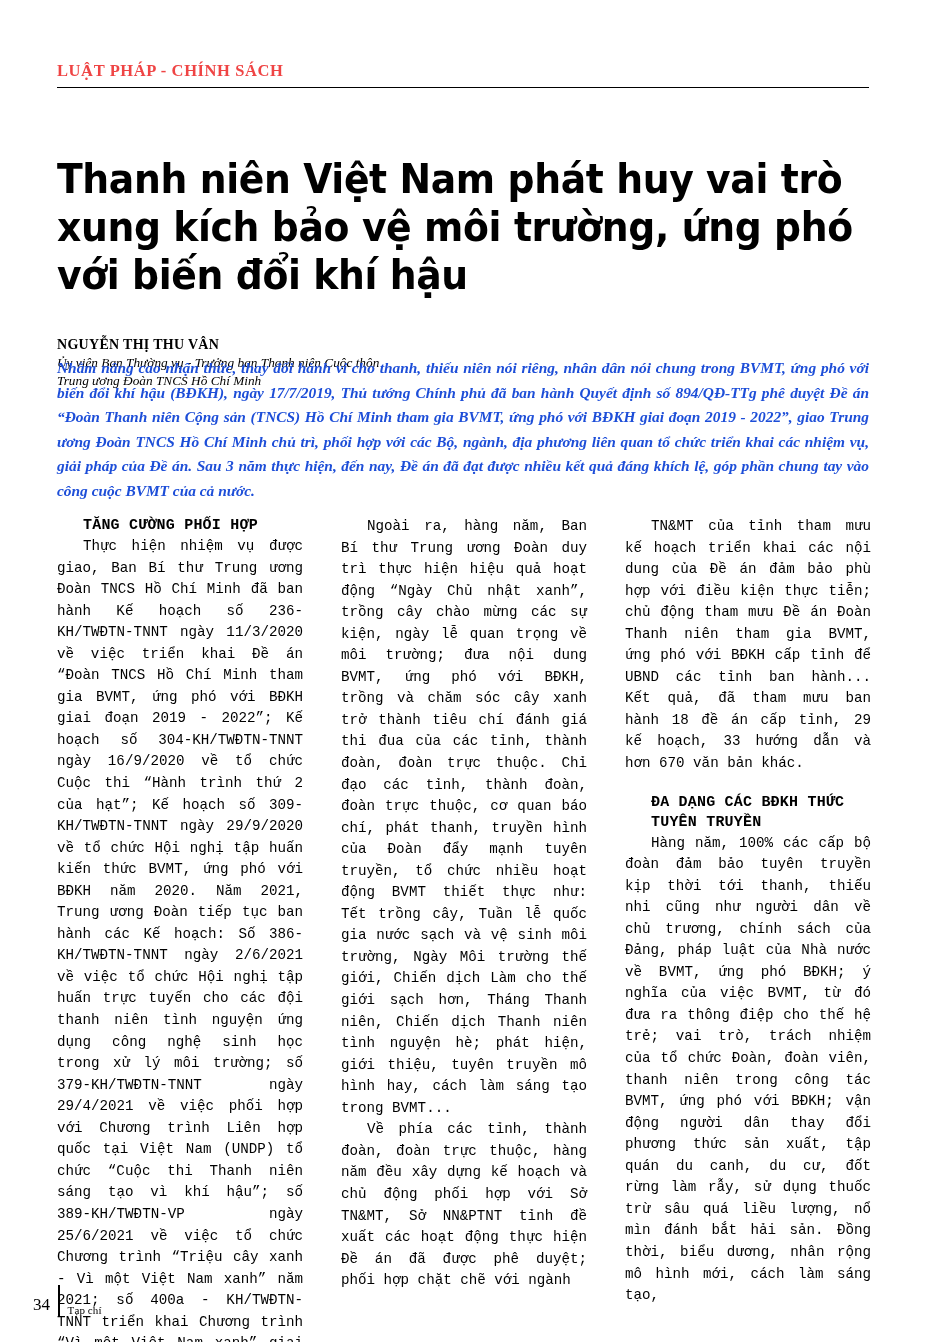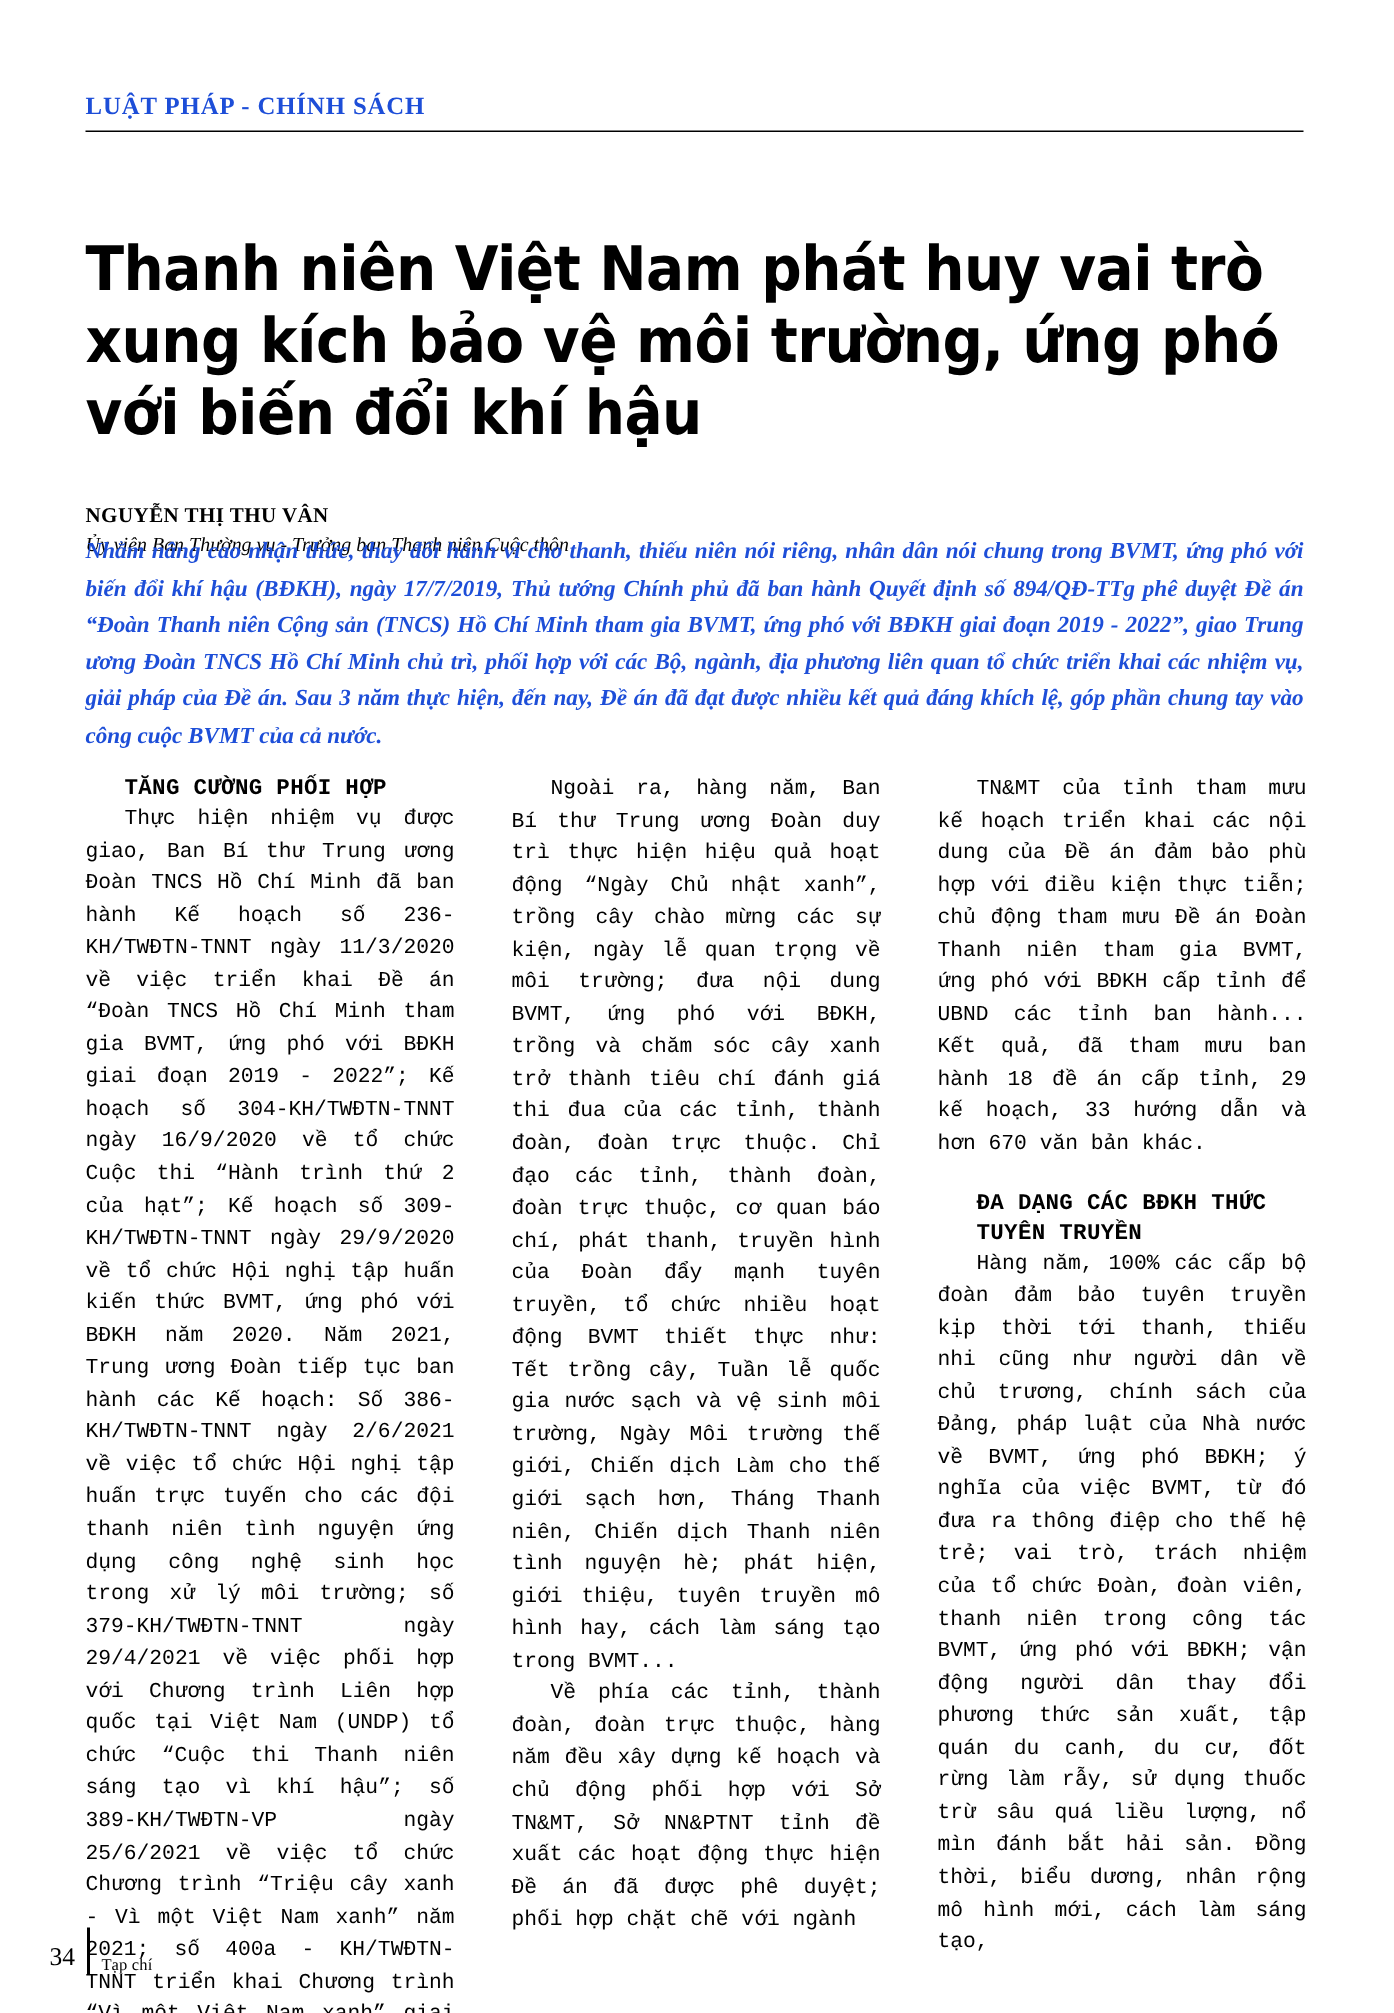--- a/index.html
+++ b/index.html
@@ -24,21 +24,21 @@
     position: absolute;
     left: 57px;
     top: 62px;
     width: 812px;
   }
   .kicker {
     font-family: "Liberation Serif", "DejaVu Serif", serif;
     font-weight: bold;
     font-size: 16.5px;
     letter-spacing: 0.6px;
-    color: #1d4ed8;
+    color: #ef4444;
     line-height: 1.1;
     white-space: nowrap;
   }
   .kicker-rule {
     margin-top: 7px;
     border-top: 1.6px solid #000;
     width: 100%;
     height: 0;
   }
 
@@ -186,20 +186,21 @@
 
   <h1 class="headline">
     <span class="hl-line">Thanh niên Việt Nam phát huy vai trò</span>
     <span class="hl-line">xung kích bảo vệ môi trường, ứng phó</span>
     <span class="hl-line">với biến đổi khí hậu</span>
   </h1>
 
   <div class="byline">
     <div class="byline-name">NGUYỄN THỊ THU VÂN</div>
     <div class="byline-role">Ủy viên Ban Thường vụ - Trưởng ban Thanh niên Cuộc thôn</div>
+    <div class="byline-role">Trung ương Đoàn TNCS Hồ Chí Minh</div>
   </div>
 
   <div class="lead">Nhằm nâng cao nhận thức, thay đổi hành vi cho thanh, thiếu niên nói riêng, nhân dân nói chung trong BVMT, ứng phó với biến đổi khí hậu (BĐKH), ngày 17/7/2019, Thủ tướng Chính phủ đã ban hành Quyết định số 894/QĐ-TTg phê duyệt Đề án “Đoàn Thanh niên Cộng sản (TNCS) Hồ Chí Minh tham gia BVMT, ứng phó với BĐKH giai đoạn 2019 - 2022”, giao Trung ương Đoàn TNCS Hồ Chí Minh chủ trì, phối hợp với các Bộ, ngành, địa phương liên quan tổ chức triển khai các nhiệm vụ, giải pháp của Đề án. Sau 3 năm thực hiện, đến nay, Đề án đã đạt được nhiều kết quả đáng khích lệ, góp phần chung tay vào công cuộc BVMT của cả nước.</div>
 
   <div class="columns">
 
     <div class="col">
       <p class="sec-head">TĂNG CƯỜNG PHỐI HỢP</p>
       <p>Thực hiện nhiệm vụ được giao, Ban Bí thư Trung ương Đoàn TNCS Hồ Chí Minh đã ban hành Kế hoạch số 236-KH/TWĐTN-TNNT ngày 11/3/2020 về việc triển khai Đề án “Đoàn TNCS Hồ Chí Minh tham gia BVMT, ứng phó với BĐKH giai đoạn 2019 - 2022”; Kế hoạch số 304-KH/TWĐTN-TNNT ngày 16/9/2020 về tổ chức Cuộc thi “Hành trình thứ 2 của hạt”; Kế hoạch số 309-KH/TWĐTN-TNNT ngày 29/9/2020 về tổ chức Hội nghị tập huấn kiến thức BVMT, ứng phó với BĐKH năm 2020. Năm 2021, Trung ương Đoàn tiếp tục ban hành các Kế hoạch: Số 386-KH/TWĐTN-TNNT ngày 2/6/2021 về việc tổ chức Hội nghị tập huấn trực tuyến cho các đội thanh niên tình nguyện ứng dụng công nghệ sinh học trong xử lý môi trường; số 379-KH/TWĐTN-TNNT ngày 29/4/2021 về việc phối hợp với Chương trình Liên hợp quốc tại Việt Nam (UNDP) tổ chức “Cuộc thi Thanh niên sáng tạo vì khí hậu”; số 389-KH/TWĐTN-VP ngày 25/6/2021 về việc tổ chức Chương trình “Triệu cây xanh - Vì một Việt Nam xanh” năm 2021; số 400a - KH/TWĐTN-TNNT triển khai Chương trình “Vì một Việt Nam xanh” giai đoạn 2018 - 2022 và giai đoạn 2021 - 2025 thực hiện Đề án trồng một tỷ cây xanh của Thủ tướng Chính Phủ. Cùng với đó là các hướng dẫn: Số 18-HD/TNNT ngày 1/3/2019 về triển khai một số nội dung trọng tâm của Chương trình BVMT năm 2019; số 46-HD/TWĐTN-TNNT ngày 31/3/2020 về xây dựng mô hình cộng đồng hành động phòng chống rác thải nhựa; số 78-HD/TWĐTN-TNNT ngày 31/3/2022 về triển khai những nội dung trọng tâm của Chương trình BVMT, ứng phó với BĐKH năm 2022.</p>
     </div>

